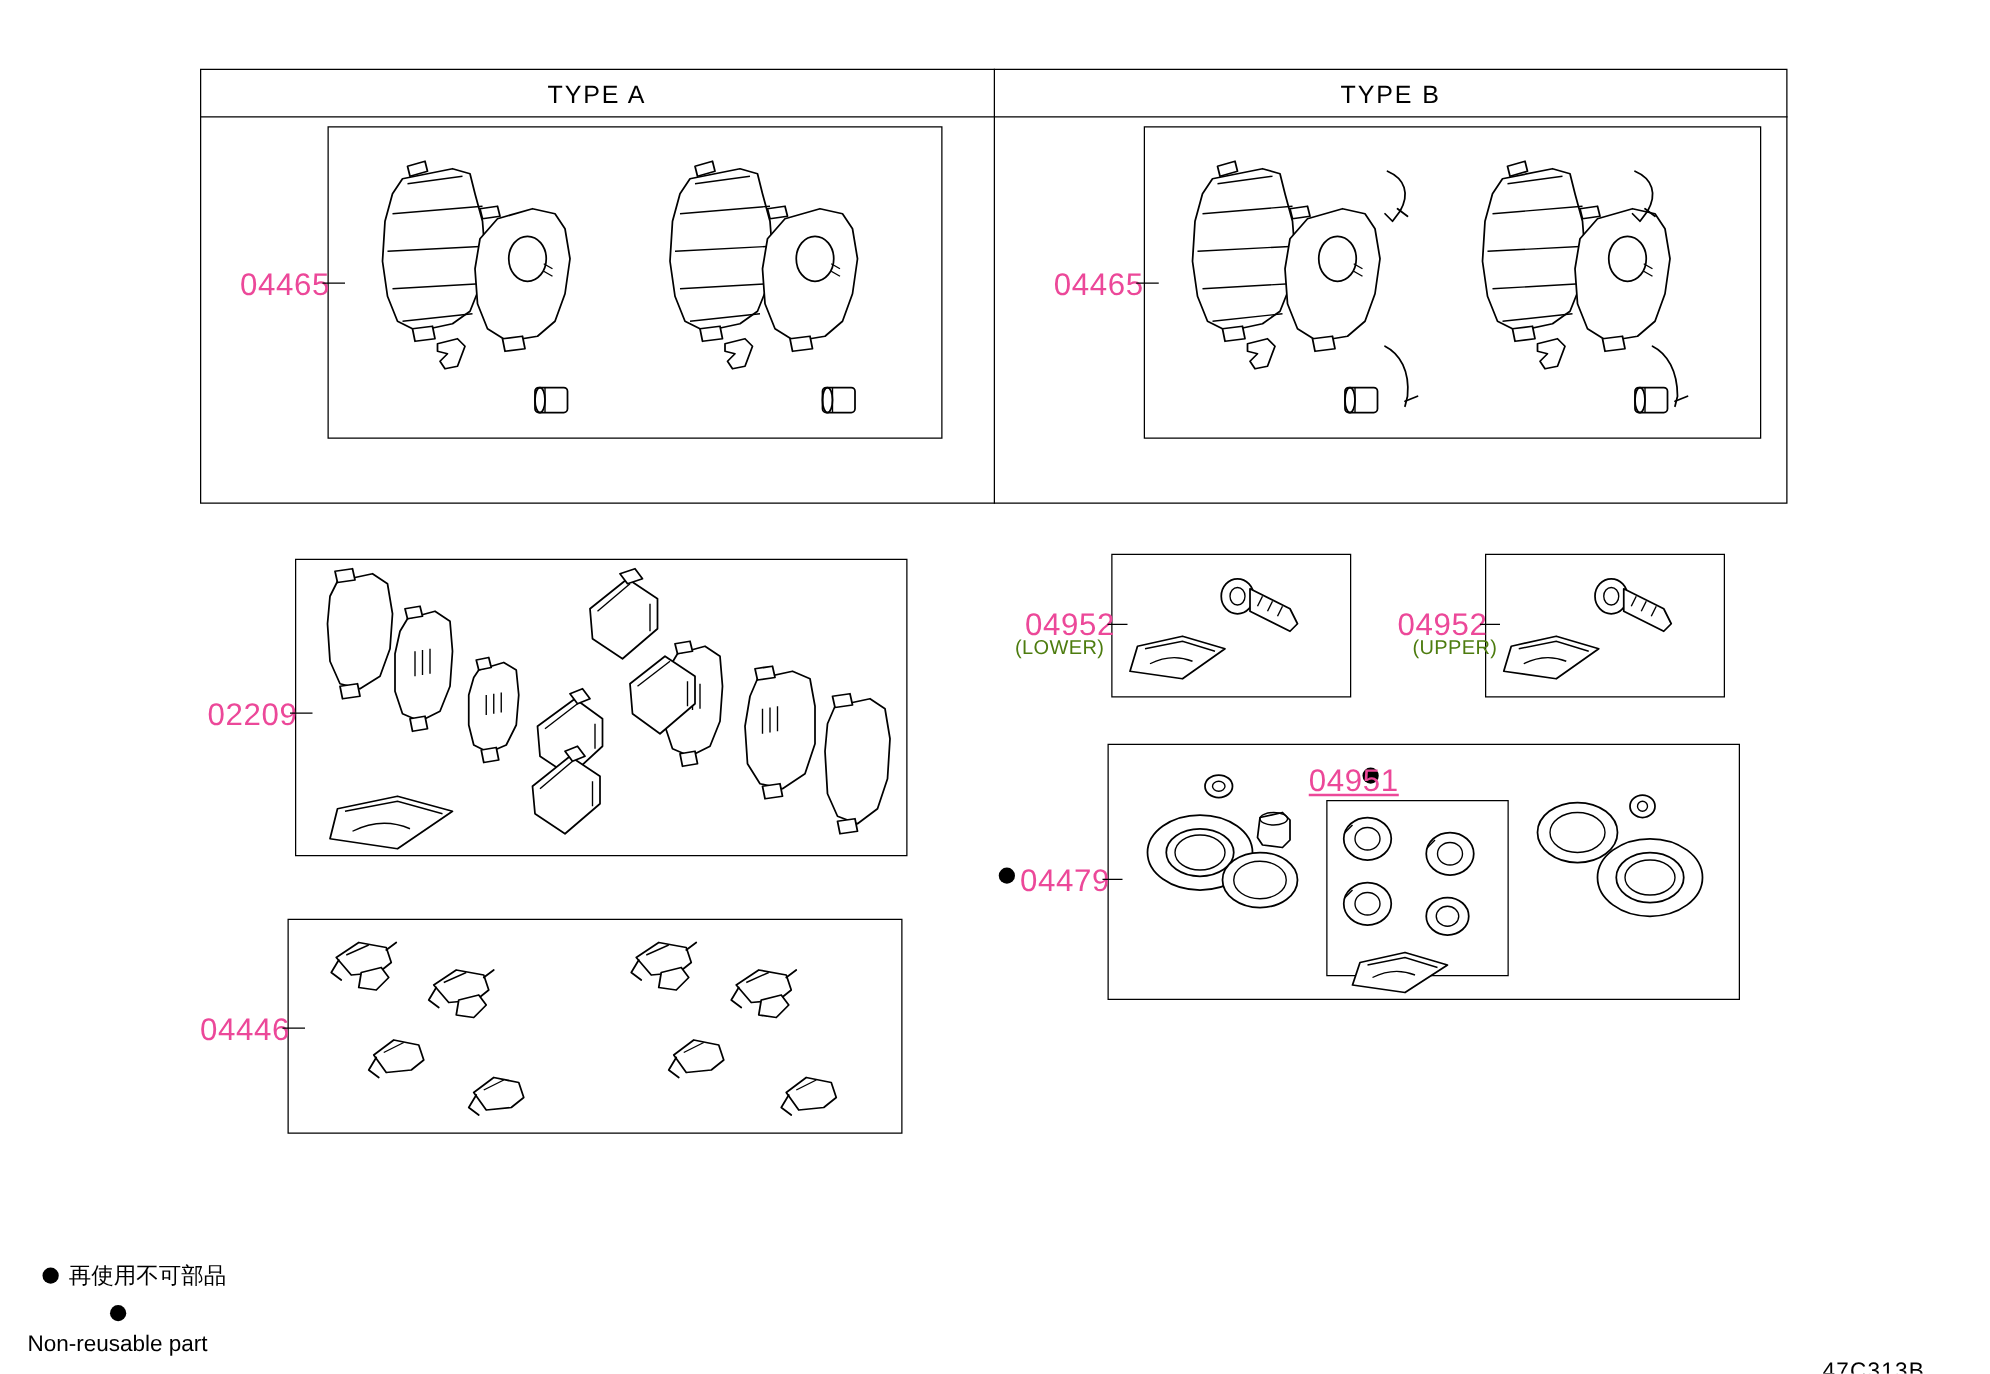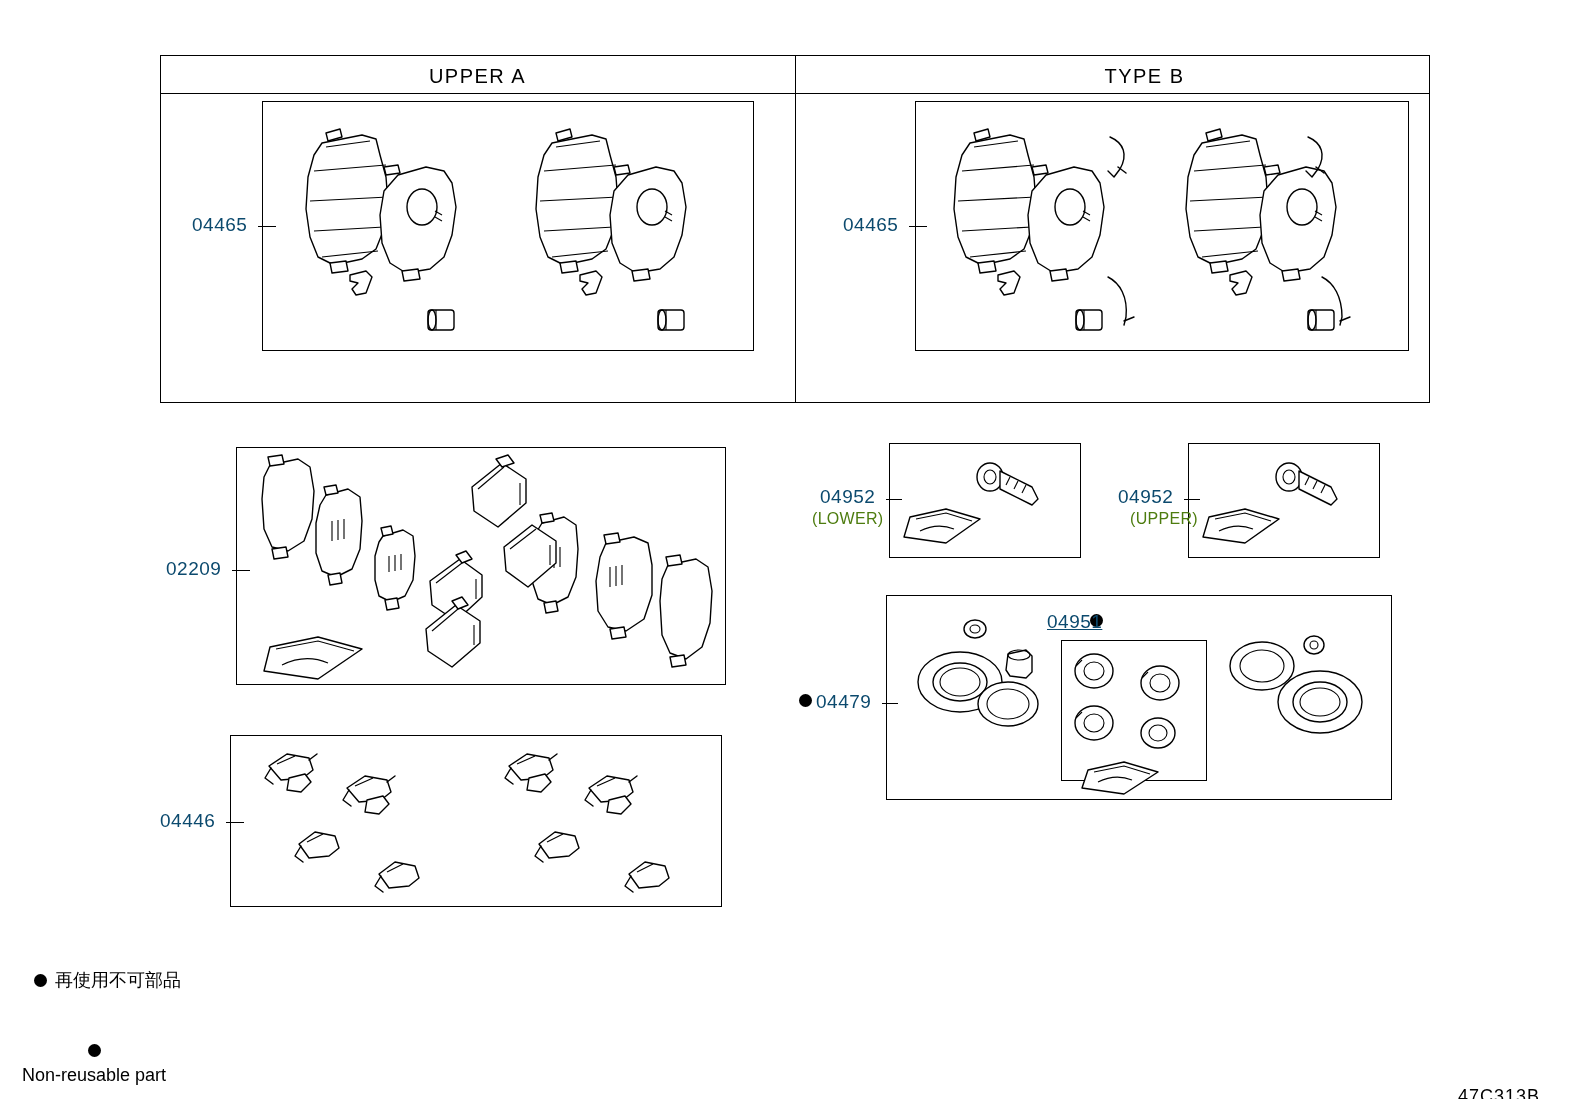--- a/index.html
+++ b/index.html
@@ -13,24 +13,24 @@
   }
   #page {
     position: relative;
     width: 1592px;
     height: 1099px;
     overflow: hidden;
     background: #ffffff;
   }
   .lbl {
     position: absolute;
-    font-size: 19px;
+    font-size: 25px;
     letter-spacing: 0.5px;
     white-space: nowrap;
-    color: #0c4a6e;
+    color: #ec4899;
   }
   .lbl-sm {
     position: absolute;
     font-size: 16px;
     letter-spacing: 0.3px;
     white-space: nowrap;
     color: #4d7c0f;
   }
   .box {
     position: absolute;
@@ -85,22 +85,22 @@
 <body>
 
 <div id="page">
 
   <div class="box" style="left:160px; top:55px; width:1270px; height:348px;"></div>
 
   <div class="leader" style="left:160px; top:93px; width:1270px;"></div>
 
   <div style="position:absolute; left:795px; top:55px; width:0; height:348px; border-left:1.4px solid #000;"></div>
 
-  <div class="hdr-text" style="left:160px; top:65px; width:635px;">UPPER A</div>
-  <div class="hdr-text" style="left:795px; top:65px; width:635px;padding-left:32px;">TYPE B</div>
+  <div class="hdr-text" style="left:160px; top:65px; width:635px;">TYPE A</div>
+  <div class="hdr-text" style="left:795px; top:65px; width:635px;">TYPE B</div>
 
   <div class="box" style="left:262px; top:101px; width:492px; height:250px;"></div>
 
   <div class="box" style="left:915px; top:101px; width:494px; height:250px;"></div>
 
   <div class="lbl" style="left:192px; top:214px;">04465</div>
   <div class="leader" style="left:258px; top:226px; width:18px;"></div>
 
   <div class="lbl" style="left:843px; top:214px;">04465</div>
   <div class="leader" style="left:909px; top:226px; width:18px;"></div>
@@ -125,21 +125,21 @@
 
   <div class="box" style="left:886px; top:595px; width:506px; height:205px;"></div>
   <div class="bullet" style="left:799px; top:694px;"></div>
   <div class="lbl" style="left:816px; top:691px;">04479</div>
   <div class="leader" style="left:882px; top:703px; width:16px;"></div>
 
   <div class="box" style="left:1061px; top:640px; width:146px; height:141px;"></div>
   <div class="bullet" style="left:1090px; top:614px;"></div>
   <div class="lbl" style="left:1047px; top:611px;text-decoration:underline;">04951</div>
 
-  <div class="legend-row" style="left:34px; top:968px;">
+  <div class="legend-row" style="left:34px; top:1008px;">
     <span class="legend-dot"></span>
     <span>再使用不可部品</span>
   </div>
   <div class="legend-row" style="left:22px; top:1044px;flex-direction:column;">
     <span class="legend-dot"></span>
     <span>Non-reusable part</span>
   </div>
 
   <div class="code" style="left:1458px; top:1058px;margin-top:28px;">47C313B</div>
 

